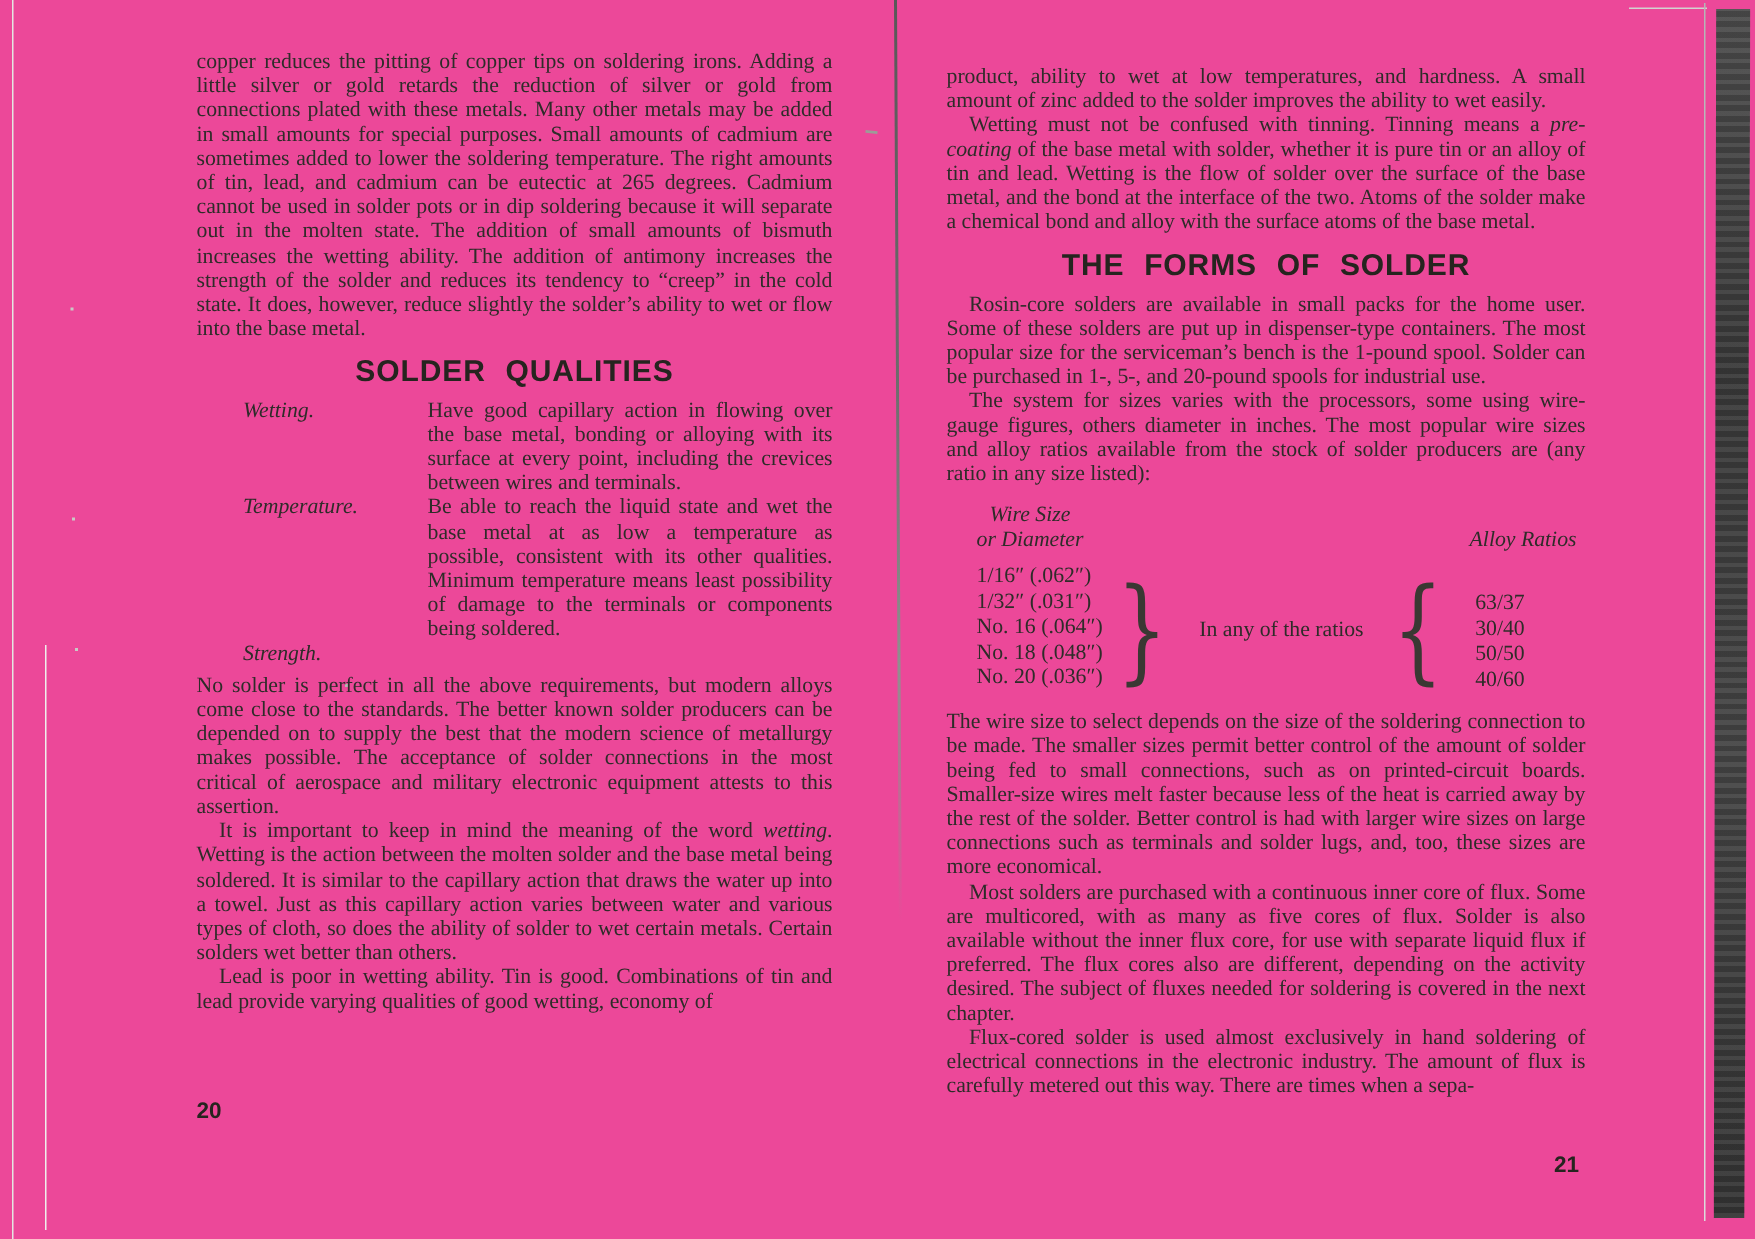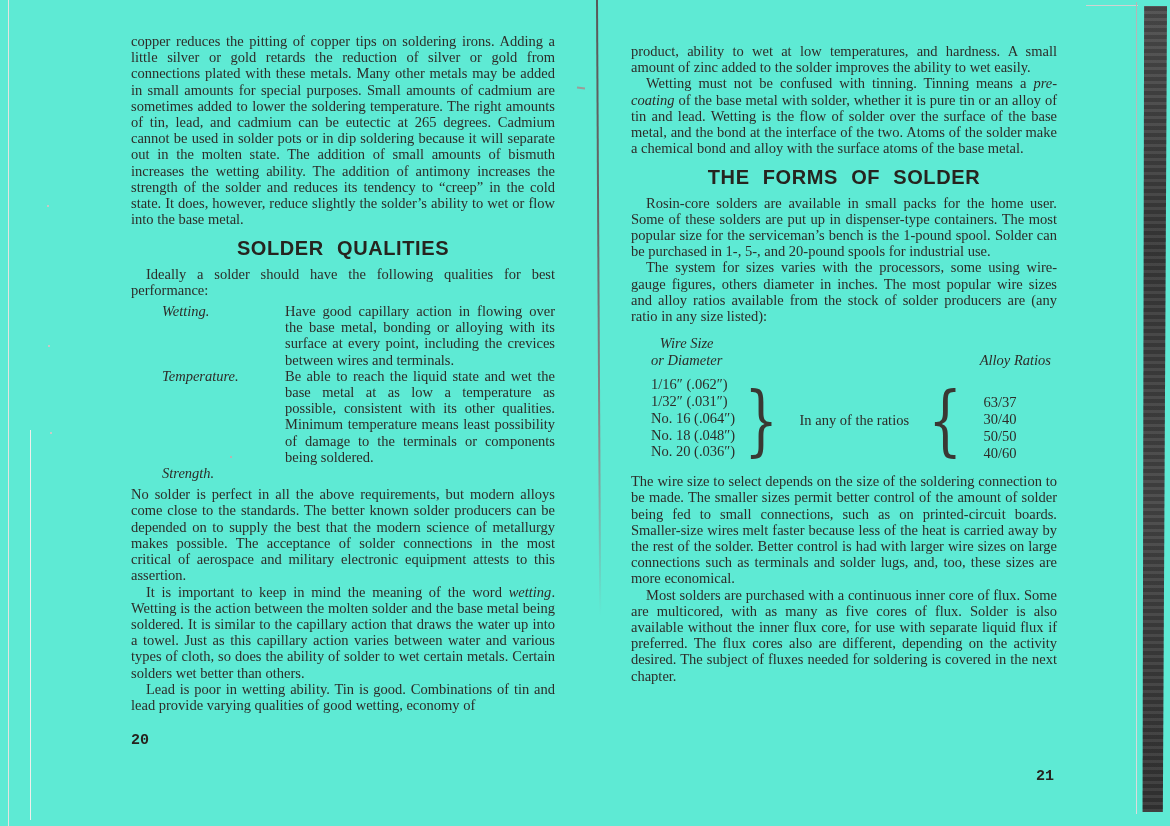--- a/index.html
+++ b/index.html
@@ -1,21 +1,21 @@
 <!DOCTYPE html>
 <html><head>
 <meta charset="utf-8">
 <style>
   html,body{margin:0;padding:0;}
   body{
     width:1170px;height:826px;position:relative;overflow:hidden;
     background:#ffffff;
     font-family:"Liberation Serif", serif;
   }
-  .scan{position:absolute;inset:0;background:#5eead4;}
+  .scan{position:absolute;inset:0;background:#ec4899;}
 
   
   .left-line{position:absolute;left:8px;top:0;width:1px;height:826px;background:#e4e4e1;}
   .left-line2{position:absolute;left:30px;top:430px;width:1px;height:390px;background:#efefec;}
   .gutter-line{
     position:absolute;left:596px;top:0;width:2px;height:615px;
     background:linear-gradient(to bottom,#585858,#6b6b6b 40%,#8f8f8f 72%,rgba(150,150,150,0));
     transform:rotate(-0.3deg);transform-origin:top center;
   }
   .edge-hairline{position:absolute;left:1136px;top:2px;width:1px;height:812px;background:linear-gradient(#b5b5b5,#dcdcdc);}
@@ -61,21 +61,21 @@
   .st-ratios{line-height:16.8px;align-self:flex-start;margin-top:18px;white-space:nowrap;}
   .brace{
     font-family:"DejaVu Serif", serif;font-weight:400;color:#3a3833;
     font-size:76px;line-height:88px;transform:scaleX(0.7);
   }
   .brace-r{margin-left:2px;}
   .st-label{margin:0 12px 0 14px;white-space:nowrap;}
   .brace-l{margin-right:14px;}
 
   .pagenum{
-    position:absolute;font-family:Liberation Mono, monospace;
+    position:absolute;font-family:Liberation Sans, sans-serif;
     font-weight:700;font-size:15px;color:#26241f;
   }
   .pn-left{left:131px;top:732px;}
   .pn-right{left:1036px;top:768px;}
 </style>
 </head>
 <body>
 
 <div class="scan">
 
@@ -89,21 +89,20 @@
   <div class="speck d2"></div>
   <div class="speck d3"></div>
   <div class="speck dash"></div>
   <div class="speck dot-str"></div>
 
   <div class="page page-left">
     <p class="body">copper reduces the pitting of copper tips on soldering irons. Adding a little silver or gold retards the reduction of silver or gold from connections plated with these metals. Many other metals may be added in small amounts for special purposes. Small amounts of cadmium are sometimes added to lower the soldering temperature. The right amounts of tin, lead, and cadmium can be eutectic at 265 degrees. Cadmium cannot be used in solder pots or in dip soldering because it will separate out in the molten state. The addition of small amounts of bismuth increases the wetting ability. The addition of antimony increases the strength of the solder and reduces its tendency to “creep” in the cold state. It does, however, reduce slightly the solder’s ability to wet or flow into the base metal.</p>
 
     <h2 class="sec">SOLDER QUALITIES</h2>
 
-    <p class="body indent">Ideally a solder should have the following qualities for best performance:</p>
 
     <div class="qualities">
       <div class="quality">
         <div class="q-term">Wetting.</div>
         <div class="q-def">Have good capillary action in flowing over the base metal, bonding or alloying with its surface at every point, including the crevices between wires and terminals.</div>
       </div>
       <div class="quality">
         <div class="q-term">Temperature.</div>
         <div class="q-def">Be able to reach the liquid state and wet the base metal at as low a temperature as possible, consistent with its other qualities. Minimum temperature means least possibility of damage to the terminals or components being soldered.</div>
       </div>
@@ -155,17 +154,18 @@
           <div>50/50</div>
           <div>40/60</div>
         </div>
       </div>
     </div>
 
     <p class="body">The wire size to select depends on the size of the soldering connection to be made. The smaller sizes permit better control of the amount of solder being fed to small connections, such as on printed-circuit boards. Smaller-size wires melt faster because less of the heat is carried away by the rest of the solder. Better control is had with larger wire sizes on large connections such as terminals and solder lugs, and, too, these sizes are more economical.</p>
 
     <p class="body indent">Most solders are purchased with a continuous inner core of flux. Some are multicored, with as many as five cores of flux. Solder is also available without the inner flux core, for use with separate liquid flux if preferred. The flux cores also are different, depending on the activity desired. The subject of fluxes needed for soldering is covered in the next chapter.</p>
 
+    <p class="body indent">Flux-cored solder is used almost exclusively in hand soldering of electrical connections in the electronic industry. The amount of flux is carefully metered out this way. There are times when a sepa-</p>
   </div>
 
   <div class="pagenum pn-left">20</div>
   <div class="pagenum pn-right">21</div>
 </div>
 
 </body></html>

